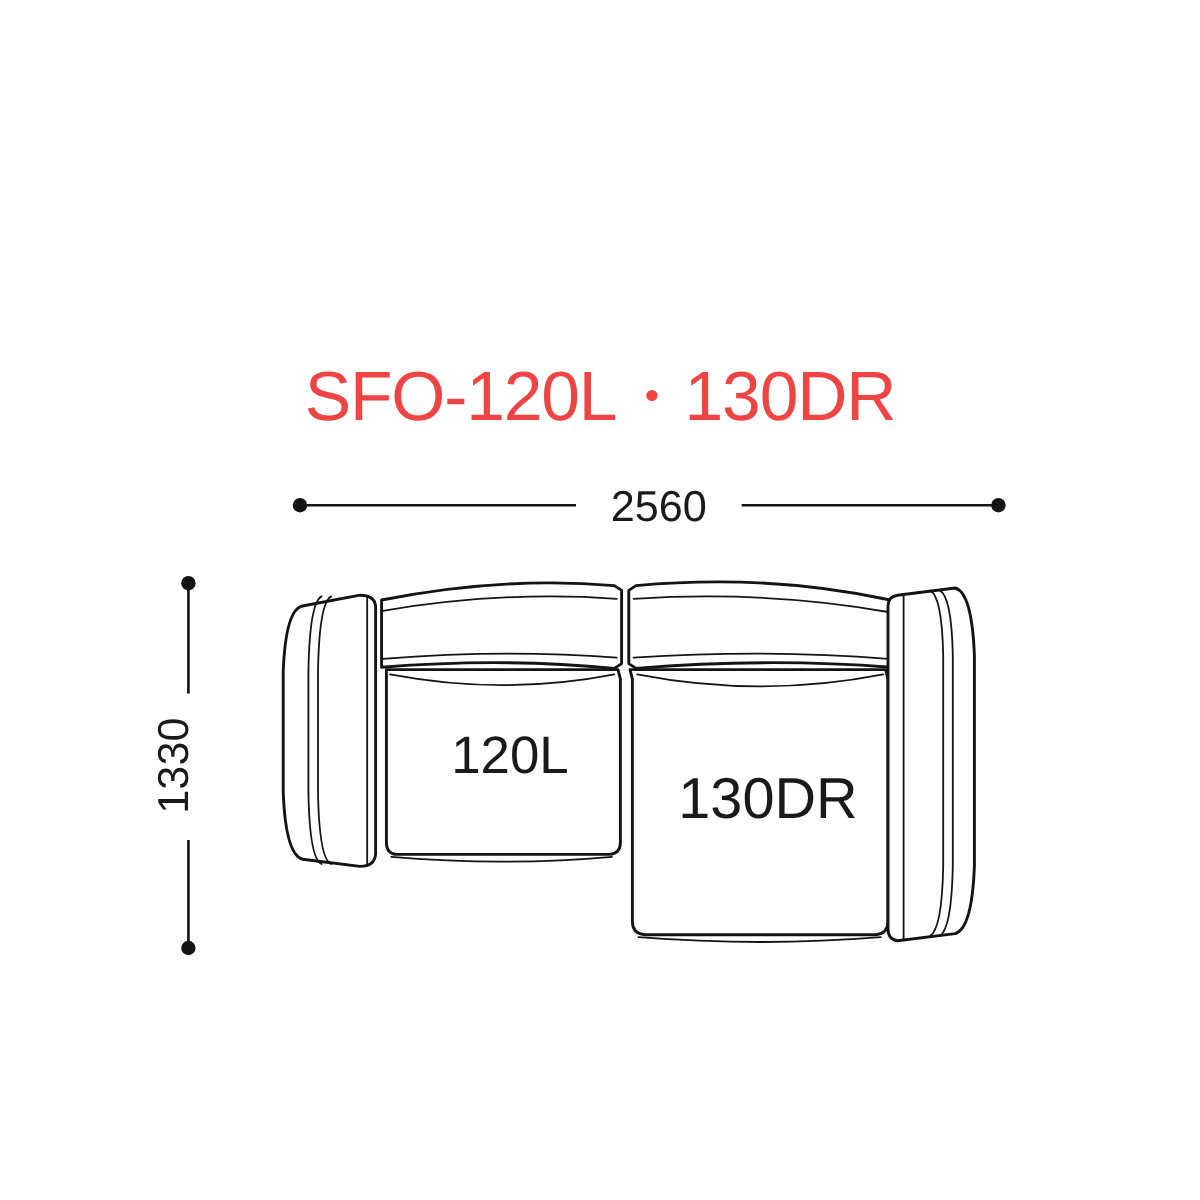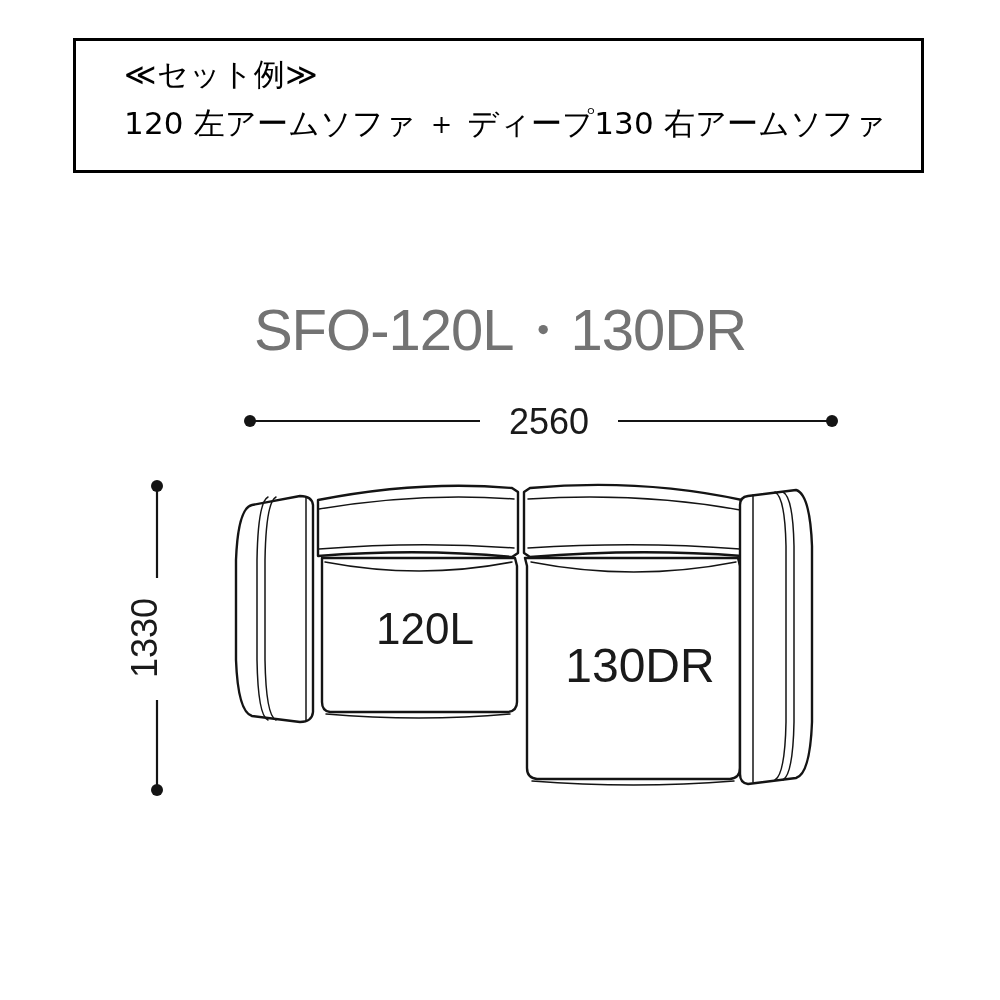--- a/index.html
+++ b/index.html
@@ -58,21 +58,21 @@
   
   #drawing-title {
     position: absolute;
     left: 0;
     top: 292px;
     width: 1000px;
     text-align: center;
     font-size: 58px;
     letter-spacing: -1px;
     font-family: "Liberation Sans", sans-serif;
-    color: #737373;
+    color: #ef4444;
     white-space: nowrap;
   }
 
   
   #tech-drawing {
     position: absolute;
     left: 0;
     top: 0;
     width: 1000px;
     height: 1000px;
@@ -108,24 +108,20 @@
   .module-label {
     font-family: "Liberation Sans", sans-serif;
     fill: #1a1a1a;
   }
 </style>
 </head>
 <body>
 
 <div id="page">
 
-  <div id="caption-box">
-    <div id="caption-line-1">≪セット例≫</div>
-    <div id="caption-line-2">120 左アームソファ ＋ ディープ130 右アームソファ</div>
-  </div>
 
   <div id="drawing-title">SFO-120L・130DR</div>
 
   <svg id="tech-drawing" viewBox="0 0 1000 1000">
 
     <g>
       <line class="dim-line" x1="250" y1="421" x2="480" y2="421"></line>
       <line class="dim-line" x1="618" y1="421" x2="832" y2="421"></line>
       <circle class="dim-dot" cx="250" cy="421" r="6"></circle>
       <circle class="dim-dot" cx="832" cy="421" r="6"></circle>

